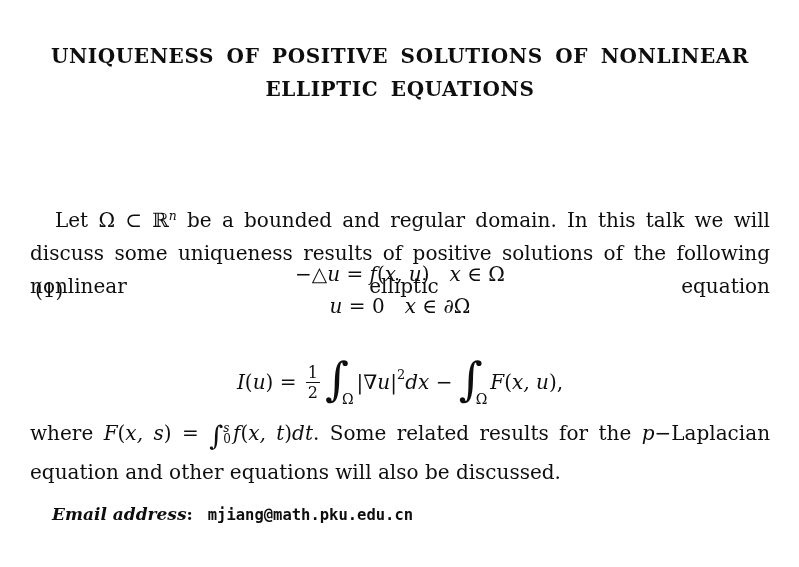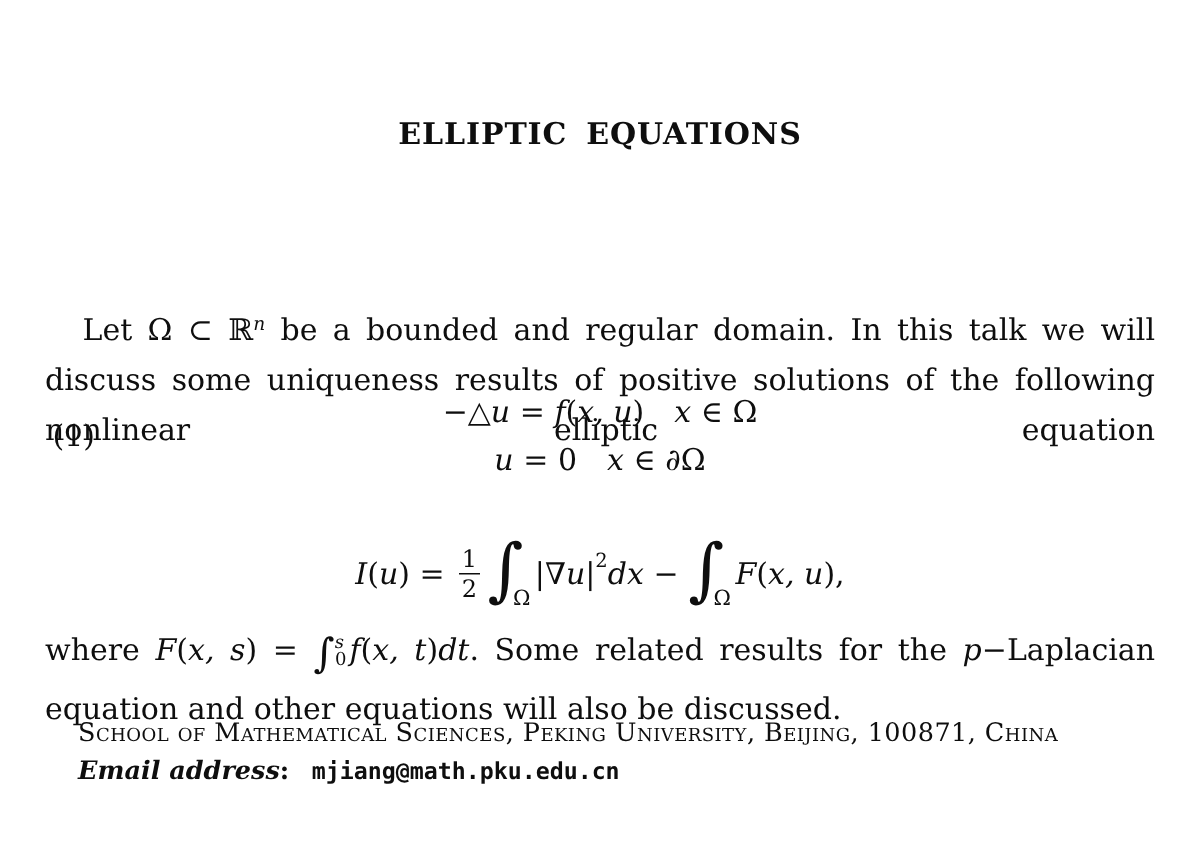--- a/index.html
+++ b/index.html
@@ -103,21 +103,21 @@
   .fsup { font-size: 13px; transform: translateY(-8px); }
   .inlint { font-size: 135%; line-height: 1; vertical-align: -0.18em; }
   .ssup { font-size: 60%; vertical-align: 0.65em; }
   .ssub { font-size: 60%; vertical-align: -0.25em; margin-left: -6px; margin-right: 2px; }
 </style>
 </head>
 <body>
 
 <div class="page">
 
-  <h1 class="title"><br><span>ELLIPTIC EQUATIONS</span></h1>
+  <h1 class="title"><span>UNIQUENESS OF POSITIVE SOLUTIONS OF NONLINEAR</span><br><span>ELLIPTIC EQUATIONS</span></h1>
 
 
   <p class="para para1"><span class="up">Let Ω ⊂ ℝ</span><span class="sup it">n</span><span class="up"> be a bounded and regular domain. In this talk we will discuss some uniqueness results of positive solutions of the following nonlinear elliptic equation</span></p>
 
   <div class="eq1">
     <span class="eqlabel">(1)</span>
     <div class="eqline"><span class="up">−△</span><span class="it">u</span><span class="up"> = </span><span class="it">f</span><span class="up">(</span><span class="it">x, u</span><span class="up">)</span><span class="up"> </span><span class="it">x</span><span class="up"> ∈ Ω</span></div>
     <div class="eqline"><span class="it">u</span><span class="up"> = 0</span><span class="up"> </span><span class="it">x</span><span class="up"> ∈ ∂Ω</span></div>
   </div>
 
@@ -142,17 +142,16 @@
       <span class="bigint">∫</span>
       <span class="intsub">Ω</span>
       <span class="it">F</span>
       <span class="up">(</span>
       <span class="it">x, u</span>
       <span class="up">),</span>
     </div>
 
   <p class="para where"><span class="up">where </span><span class="it">F</span><span class="up">(</span><span class="it">x, s</span><span class="up">) = </span><span class="inlint">∫</span><span class="ssup it">s</span><span class="ssub">0</span><span class="it">f</span><span class="up">(</span><span class="it">x, t</span><span class="up">)</span><span class="it">dt</span><span class="up">. Some related results for the </span><span class="it">p</span><span class="up">−Laplacian equation and other equations will also be discussed.</span></p>
 
-  <div class="affil">School of Mathematical Sciences, Peking University, Beijing, 100871, China</div>
 
   <div class="emailrow"><span class="email-label">Email address</span><span>:</span><span class="email-value">mjiang@math.pku.edu.cn</span></div>
 
 </div>
 
 </body></html>

